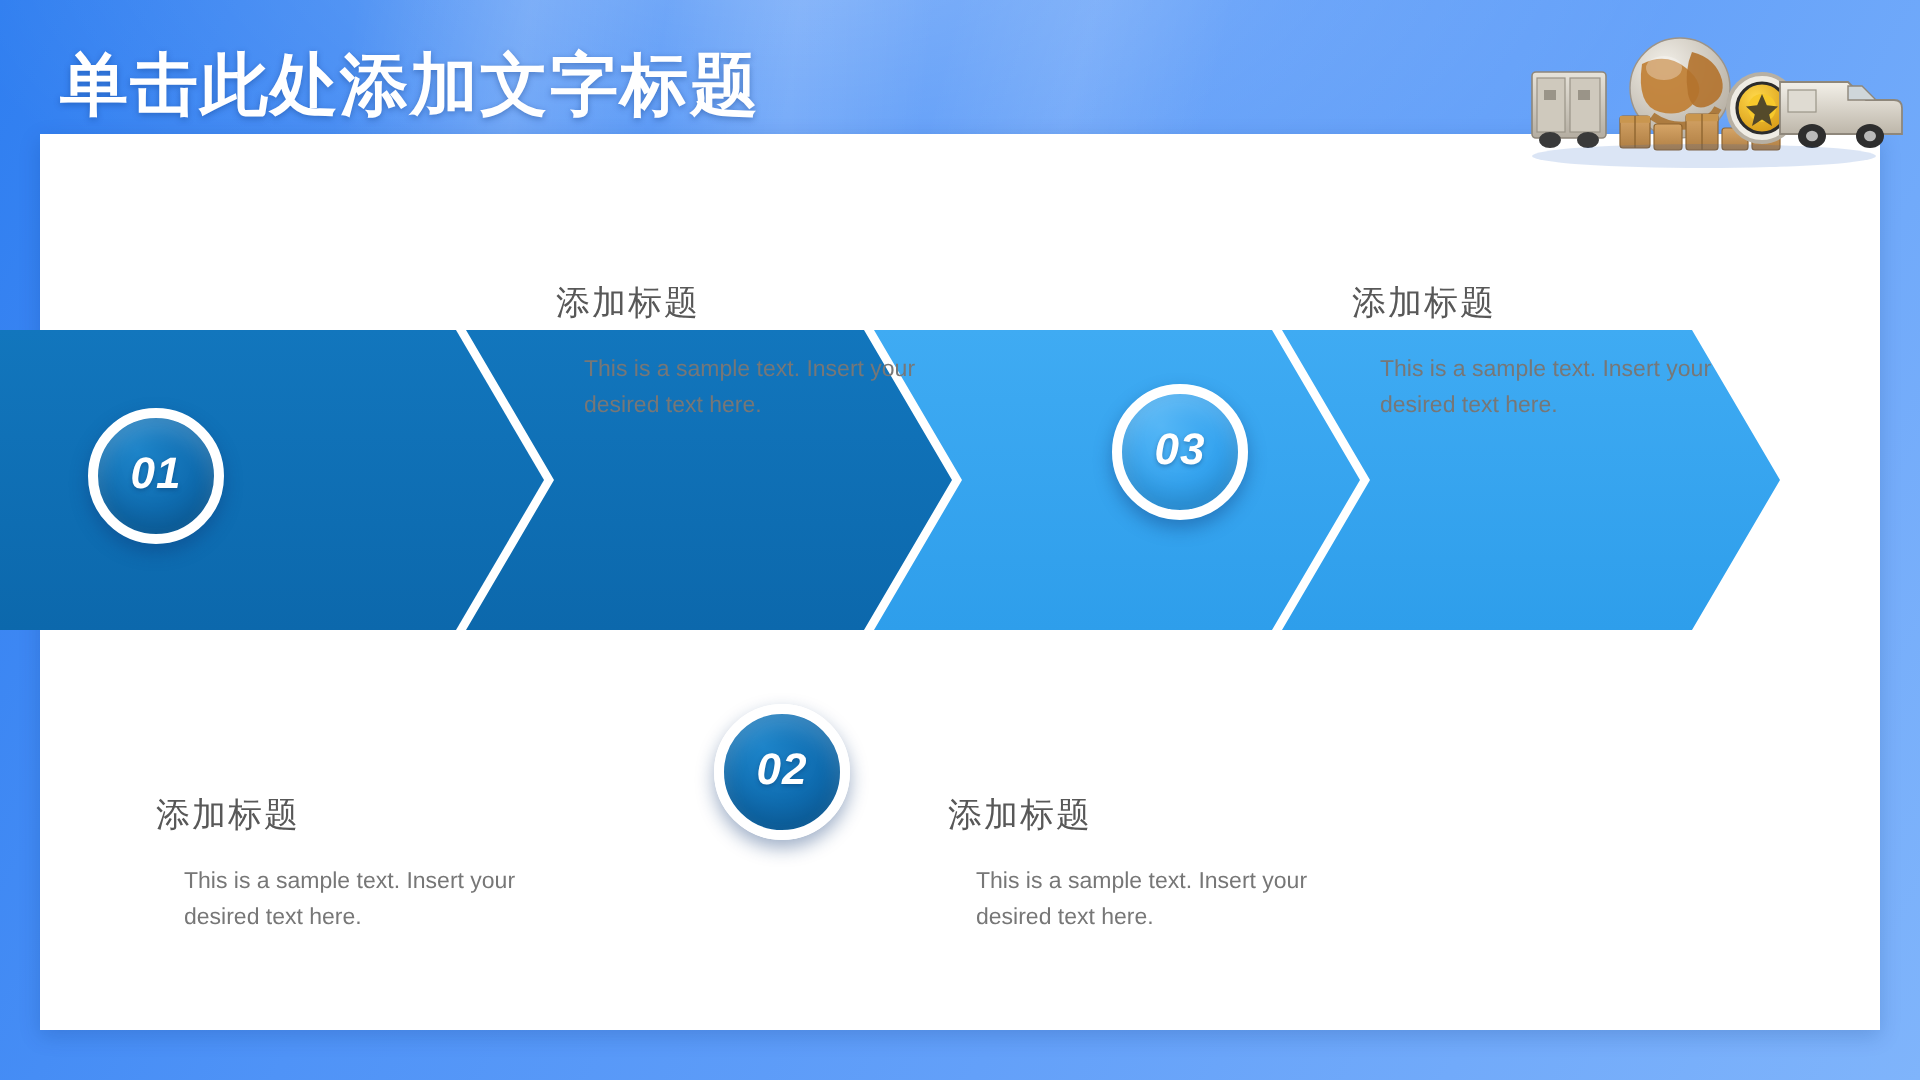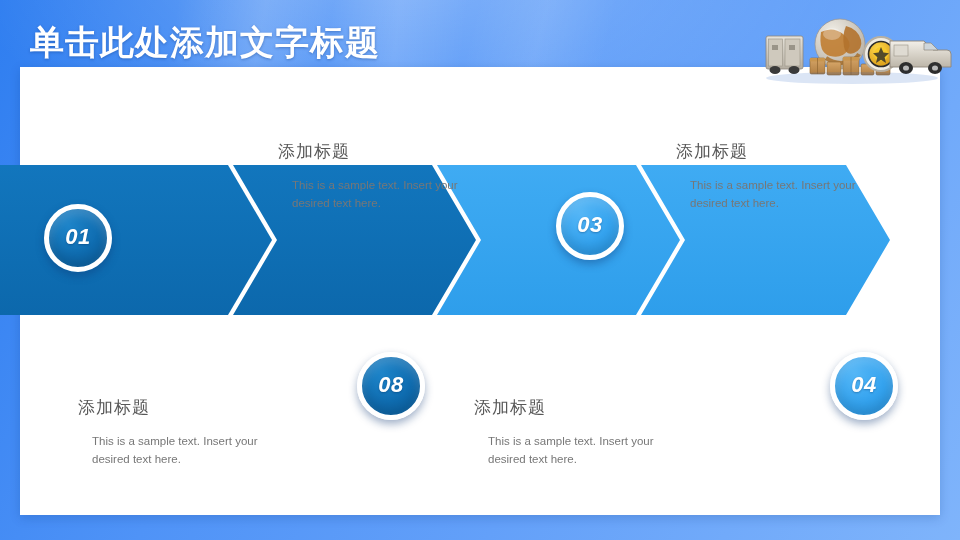--- a/index.html
+++ b/index.html
@@ -207,28 +207,25 @@
 
   <div class="chev-label" id="lbl0" style="top:165px;">添加标题</div>
   <div class="chev-label" id="lbl1" style="top:165px;">添加标题</div>
   <div class="chev-label" id="lbl2" style="top:165px;">添加标题</div>
   <div class="chev-label" id="lbl3" style="top:165px;">添加标题</div>
 
   <div class="badge badge-dark" id="badge0">
     <span class="bnum">01</span>
   </div>
   <div class="badge badge-dark" id="badge1">
-    <span class="bnum">08</span>
+    <span class="bnum">02</span>
   </div>
   <div class="badge badge-light" id="badge2">
     <span class="bnum">03</span>
   </div>
-  <div class="badge badge-light" id="badge3">
-    <span class="bnum">04</span>
-  </div>
 
   <div class="cap" id="cap0">
     <div class="cap-h">添加标题</div>
     <div class="cap-b">This is a sample text. Insert your desired text here.</div>
   </div>
   <div class="cap" id="cap1">
     <div class="cap-h">添加标题</div>
     <div class="cap-b">This is a sample text. Insert your desired text here.</div>
   </div>
   <div class="cap" id="cap2">

